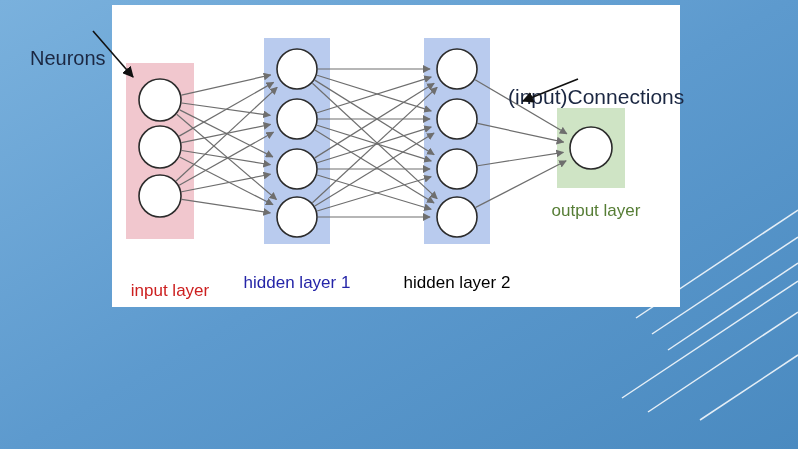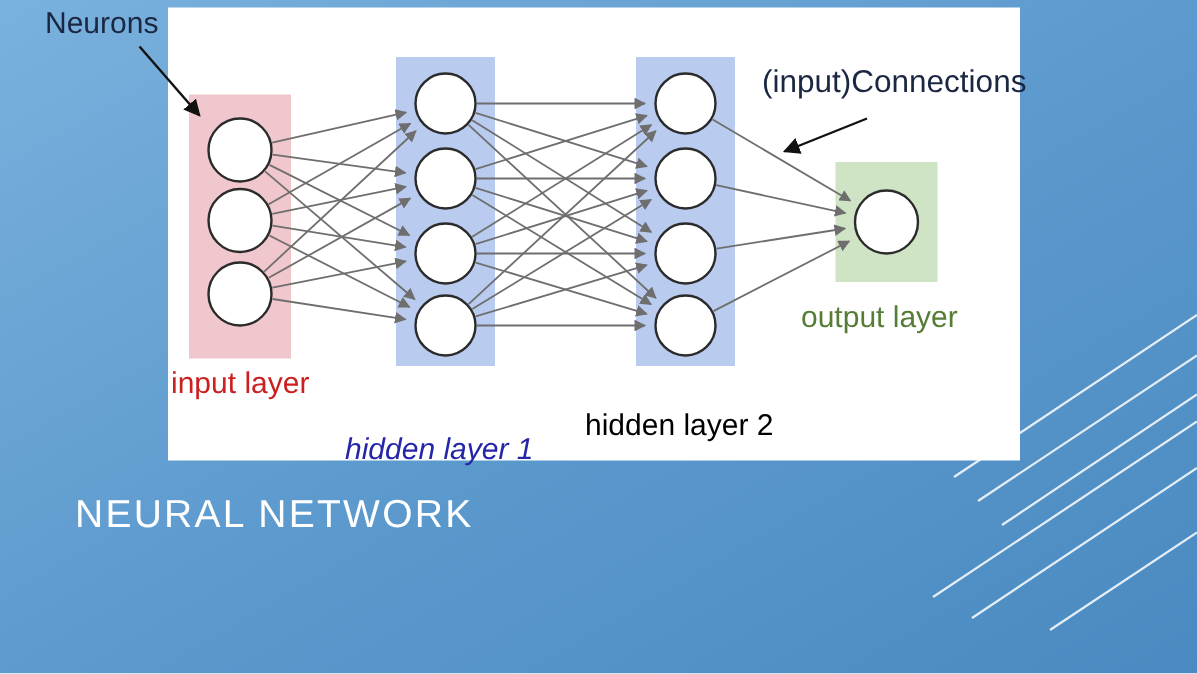--- a/index.html
+++ b/index.html
@@ -3,26 +3,26 @@
 <meta charset="utf-8">
 <style>
   * { margin:0; padding:0; box-sizing:border-box; }
   html,body { width:798px; height:449px; overflow:hidden;
     font-family:"Liberation Sans", sans-serif; }
   .slide { position:relative; width:798px; height:449px;
     background:linear-gradient(150deg,#7ab1dd 0%,#5d9ace 50%,#4a8ac0 100%); }
   .panel { position:absolute; left:112px; top:5px; width:568px; height:302px;
     background:#ffffff; }
   #network-svg { position:absolute; left:0; top:0; }
-  .layer-label { position:absolute; font-size:20px; text-align:left; font-weight:400; }
+  .layer-label { position:absolute; font-size:17px; text-align:center; font-weight:400; }
   .label-input  { left:2px;  top:240px; width:112px; }
-  .label-h1     { left:118px; top:284px; width:134px;font-style:italic; }
+  .label-h1     { left:118px; top:268px; width:134px; }
   .label-h2     { left:278px; top:268px; width:134px; }
   .label-output { left:422px; top:196px; width:124px; }
-  .ann { position:absolute; color:#1b2742; }
+  .ann { position:absolute; color:#1b2742;margin-top:42px; }
   .ann-neurons { left:30px; top:5px; font-size:20px; }
   .ann-connections { left:508px; top:43px; font-size:21px; }
   .overlay { position:absolute; left:0; top:0; pointer-events:none; }
   .slide-title { position:absolute; left:50px; top:327px; color:#ffffff;
     font-size:26px; letter-spacing:1.5px; font-weight:400; }
 </style>
 </head>
 <body>
 
 <div class="slide">
@@ -83,21 +83,21 @@
           <circle cx="185" cy="164" r="20" fill="#ffffff" stroke="#2b2b2b" stroke-width="1.6"></circle>
           <circle cx="185" cy="212" r="20" fill="#ffffff" stroke="#2b2b2b" stroke-width="1.6"></circle>
           <circle cx="345" cy="64" r="20" fill="#ffffff" stroke="#2b2b2b" stroke-width="1.6"></circle>
           <circle cx="345" cy="114" r="20" fill="#ffffff" stroke="#2b2b2b" stroke-width="1.6"></circle>
           <circle cx="345" cy="164" r="20" fill="#ffffff" stroke="#2b2b2b" stroke-width="1.6"></circle>
           <circle cx="345" cy="212" r="20" fill="#ffffff" stroke="#2b2b2b" stroke-width="1.6"></circle>
           <circle cx="479" cy="143" r="21" fill="#ffffff" stroke="#2b2b2b" stroke-width="1.6"></circle>
         </g>
       </svg>
 
-    <div class="layer-label label-input" style="color: rgb(204, 31, 31);">input layer</div>
+    <div class="layer-label label-input" style="color: rgb(204, 31, 31); margin-top: 36px;">input layer</div>
     <div class="layer-label label-h1" style="color: rgb(37, 37, 168);">hidden layer 1</div>
     <div class="layer-label label-h2" style="color: #000000;">hidden layer 2</div>
     <div class="layer-label label-output" style="color: rgb(86, 125, 53);">output layer</div>
   </div>
 
   <div class="ann ann-neurons" style="color: rgb(27, 39, 66);">Neurons</div>
   <div class="ann ann-connections" style="color: rgb(27, 39, 66);">(input)Connections</div>
 
   <svg class="overlay" width="798" height="449">
     <defs>
@@ -114,14 +114,13 @@
     <g stroke="#ffffff" stroke-width="1.5" opacity="0.85">
       <line x1="636" y1="318" x2="798" y2="210"></line>
       <line x1="652" y1="334" x2="798" y2="237"></line>
       <line x1="668" y1="350" x2="798" y2="263"></line>
       <line x1="622" y1="398" x2="798" y2="281"></line>
       <line x1="648" y1="412" x2="798" y2="312"></line>
       <line x1="700" y1="420" x2="798" y2="355"></line>
     </g>
   </svg>
 
-  <div class="slide-title" style="color: rgb(255, 255, 255);">NEURAL NETWORK</div>
 </div>
 
 </body></html>

